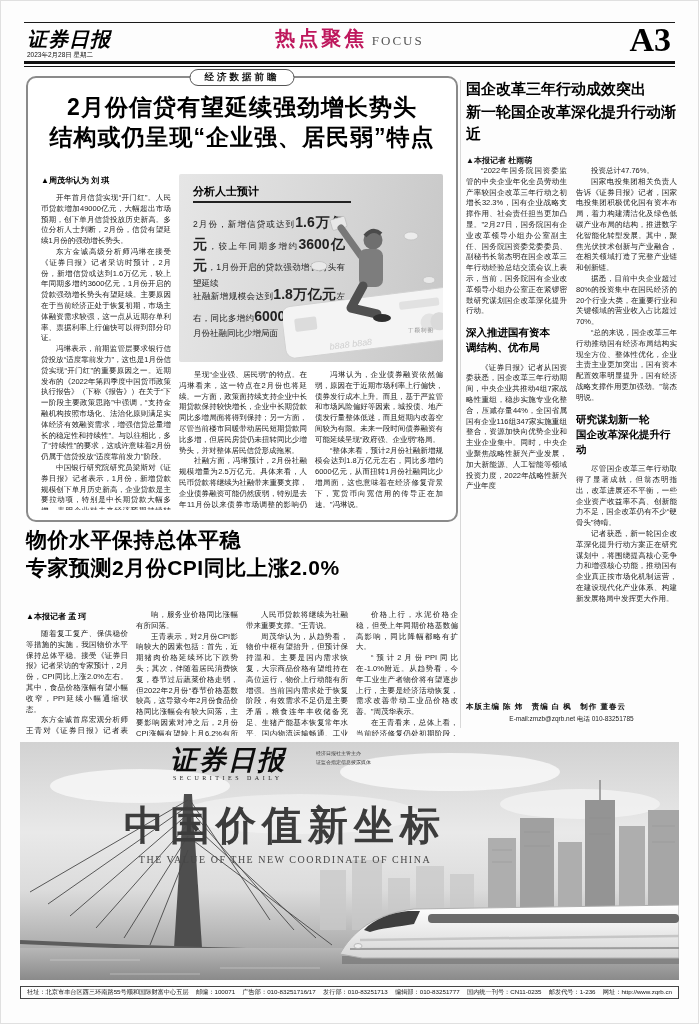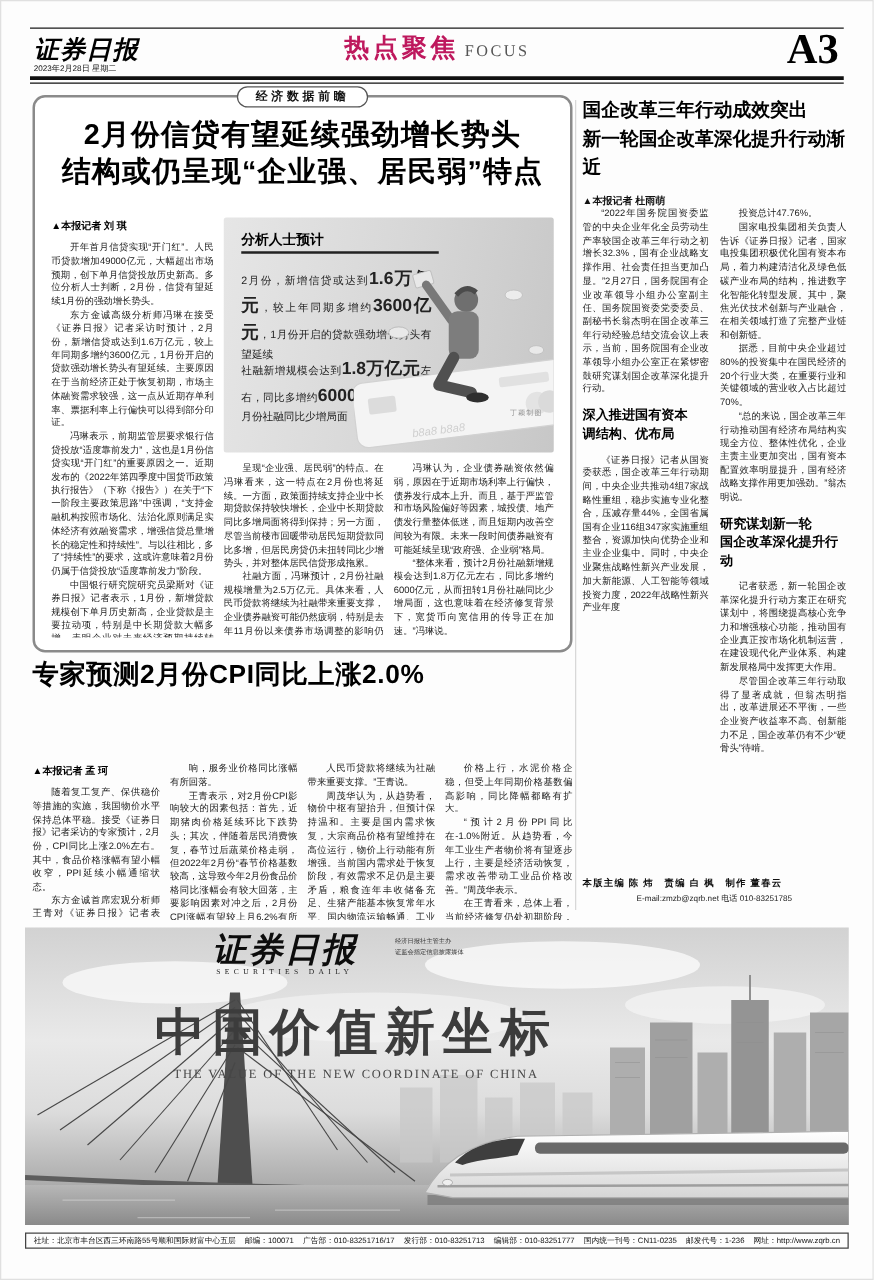--- a/index.html
+++ b/index.html
@@ -99,21 +99,21 @@
   <div class="page-no">A3</div>
   <div class="rule-thick"></div>
   <div class="rule-thin"></div>
 
   <section class="credit-box">
     <div class="kicker">经济数据前瞻</div>
     <div class="credit-h first">2月份信贷有望延续强劲增长势头</div>
     <div class="credit-h">结构或仍呈现“企业强、居民弱”特点</div>
     <div class="box-body">
       <div class="col col1">
-        <div class="byline">▲本报记者 刘 琪</div>
+        <div class="byline">▲周茂华认为 刘 琪</div>
         <div class="body-text">
             <p>开年首月信贷实现“开门红”。人民币贷款增加49000亿元，大幅超出市场预期，创下单月信贷投放历史新高。多位分析人士判断，2月份，信贷有望延续1月份的强劲增长势头。</p>
             <p>东方金诚高级分析师冯琳在接受《证券日报》记者采访时预计，2月份，新增信贷或达到1.6万亿元，较上年同期多增约3600亿元，1月份开启的贷款强劲增长势头有望延续。主要原因在于当前经济正处于恢复初期，市场主体融资需求较强，这一点从近期存单利率、票据利率上行偏快可以得到部分印证。</p>
             <p>冯琳表示，前期监管层要求银行信贷投放“适度靠前发力”，这也是1月份信贷实现“开门红”的重要原因之一。近期发布的《2022年第四季度中国货币政策执行报告》（下称《报告》）在关于“下一阶段主要政策思路”中强调，“支持金融机构按照市场化、法治化原则满足实体经济有效融资需求，增强信贷总量增长的稳定性和持续性”。与以往相比，多了“持续性”的要求，这或许意味着2月份仍属于信贷投放“适度靠前发力”阶段。</p>
             <p>中国银行研究院研究员梁斯对《证券日报》记者表示，1月份，新增贷款规模创下单月历史新高，企业贷款是主要拉动项，特别是中长期贷款大幅多增，表明企业对未来经济预期持续转暖，资金需求意愿明显提升，融资动力仍然较强。2月份，信贷投放仍会维持在一定强度，预计在1.6万亿元左右，以便更好满足企业中长期资金需求，推动经济加快企稳向上。</p>
           </div>
       </div>
       <div class="infographic">
         <div class="ig-title">分析人士预计</div>
         <div class="ig-underline"></div>
@@ -154,20 +154,21 @@
       <div class="col col3">
         <div class="body-text">
             <p>冯琳认为，企业债券融资依然偏弱，原因在于近期市场利率上行偏快，债券发行成本上升。而且，基于严监管和市场风险偏好等因素，城投债、地产债发行量整体低迷，而且短期内改善空间较为有限。未来一段时间债券融资有可能延续呈现“政府强、企业弱”格局。</p>
             <p>“整体来看，预计2月份社融新增规模会达到1.8万亿元左右，同比多增约6000亿元，从而扭转1月份社融同比少增局面，这也意味着在经济修复背景下，宽货币向宽信用的传导正在加速。”冯琳说。</p>
           </div>
       </div>
     </div>
   </section>
 
   <section class="cpi">
+    <div class="cpi-h">物价水平保持总体平稳</div>
     <div class="cpi-h">专家预测2月份CPI同比上涨2.0%</div>
     <div class="cpi-cols">
       <div class="cpi-col c1">
         <div class="byline">▲本报记者 孟 珂</div>
         <div class="body-text">
             <p>随着复工复产、保供稳价等措施的实施，我国物价水平保持总体平稳。接受《证券日报》记者采访的专家预计，2月份，CPI同比上涨2.0%左右。其中，食品价格涨幅有望小幅收窄，PPI延续小幅通缩状态。</p>
             <p>东方金诚首席宏观分析师王青对《证券日报》记者表示，预计2月份CPI同比上涨2.0%左右，与1月份相比变化不大，继续处于温和状态。</p>
           </div>
       </div>
       <div class="cpi-col c2">
@@ -216,22 +217,22 @@
             <p>投资总计47.76%。</p>
             <p>国家电投集团相关负责人告诉《证券日报》记者，国家电投集团积极优化国有资本布局，着力构建清洁化及绿色低碳产业布局的结构，推进数字化智能化转型发展。其中，聚焦光伏技术创新与产业融合，在相关领域打造了完整产业链和创新链。</p>
             <p>据悉，目前中央企业超过80%的投资集中在国民经济的20个行业大类，在重要行业和关键领域的营业收入占比超过70%。</p>
             <p>“总的来说，国企改革三年行动推动国有经济布局结构实现全方位、整体性优化，企业主责主业更加突出，国有资本配置效率明显提升，国有经济战略支撑作用更加强劲。”翁杰明说。</p>
           </div>
         <div class="subhead">
             <div>研究谋划新一轮</div>
             <div>国企改革深化提升行动</div>
           </div>
         <div class="body-text">
+            <p>尽管国企改革三年行动取得了显著成就，但翁杰明指出，改革进展还不平衡，一些企业资产收益率不高、创新能力不足，国企改革仍有不少“硬骨头”待啃。</p>
             <p>记者获悉，新一轮国企改革深化提升行动方案正在研究谋划中，将围绕提高核心竞争力和增强核心功能，推动国有企业真正按市场化机制运营，在建设现代化产业体系、构建新发展格局中发挥更大作用。</p>
-            <p>尽管国企改革三年行动取得了显著成就，但翁杰明指出，改革进展还不平衡，一些企业资产收益率不高、创新能力不足，国企改革仍有不少“硬骨头”待啃。</p>
           </div>
       </div>
     </div>
     <div class="editor-line1">本版主编 陈 炜　责编 白 枫　制作 董春云</div>
     <div class="editor-line2">E-mail:zmzb@zqrb.net 电话 010-83251785</div>
   </section>
 
   <section class="ad">
     <svg width="659" height="238" viewBox="0 0 659 238">
       <defs>

